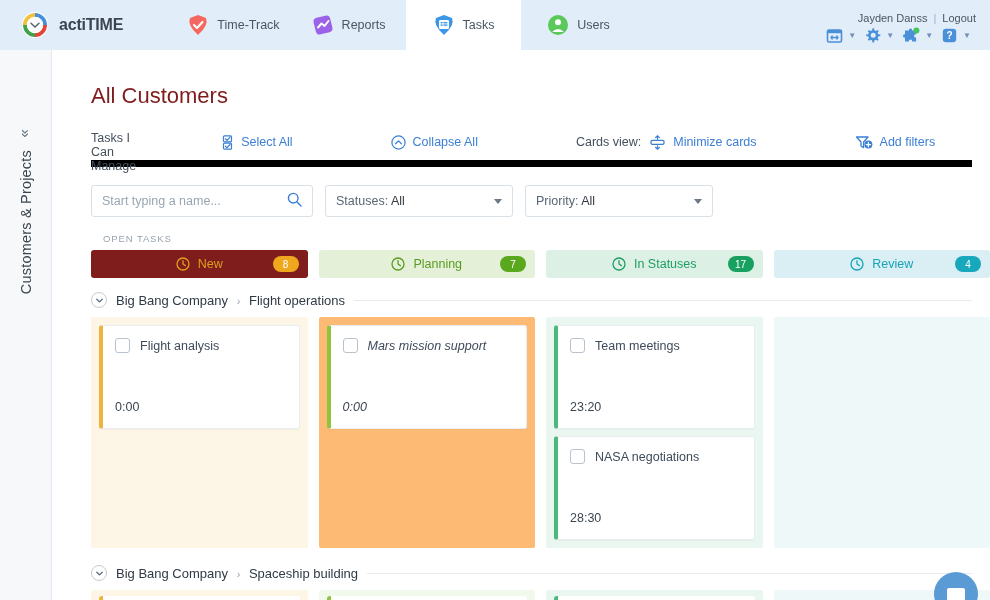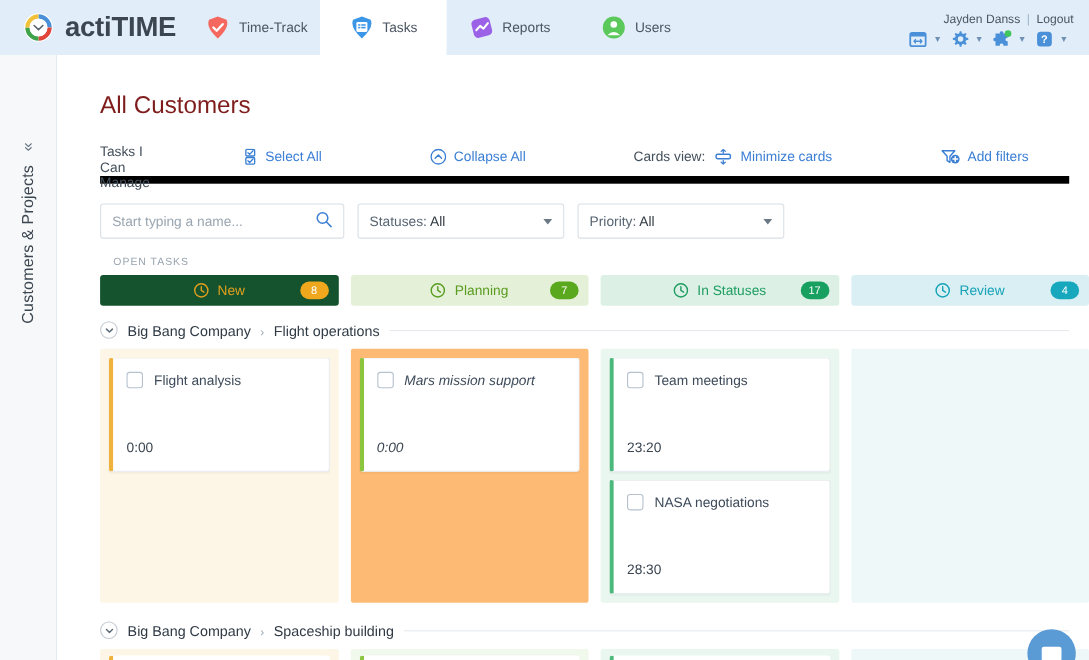--- a/index.html
+++ b/index.html
@@ -18,21 +18,21 @@
     background: #e1edf9;
     display: flex; align-items: stretch;
     position: relative;
   }
   .logo-zone {
     width: 176px; display: flex; align-items: center; gap: 9px;
     padding-left: 20px;
   }
   .logo-mark { width: 30px; height: 30px; flex: none; }
   .logo-text {
-    font-size: 25px; font-weight: bold; color: #3c4650;
+    font-size: 16px; font-weight: bold; color: #3c4650;
     letter-spacing: -0.2px;
   }
   .nav { display: flex; align-items: stretch; }
   .nav-item {
     width: 115px; display: flex; align-items: center; justify-content: center;
     gap: 8px; font-size: 12.5px; color: #4a5663; cursor: pointer;
   }
   .nav-item.active { background: #ffffff; }
   .nav-ico { width: 22px; height: 22px; flex: none; }
   .user-zone {
@@ -201,40 +201,40 @@
     </div>
 
     <div class="nav">
       <div class="nav-item">
         <svg class="nav-ico" viewBox="0 0 22 22">
           <path d="M11 1 L19 4 Q22 11 11 21 Q0 11 3 4 Z" fill="#f4685f"></path>
           <path d="M7 11 L10 14 L15.5 8" fill="none" stroke="#fff" stroke-width="2.1" stroke-linecap="round" stroke-linejoin="round"></path>
         </svg>
         <span>Time-Track</span>
       </div>
+      <div class="nav-item">
+        <svg class="nav-ico" viewBox="0 0 22 22">
+          <rect x="2.5" y="2.5" width="17" height="17" rx="4" transform="rotate(-14 11 11)" fill="#9b62e8"></rect>
+          <path d="M6 13.5 L9.5 9.5 L12.5 12 L16.5 7" fill="none" stroke="#fff" stroke-width="1.9" stroke-linecap="round" stroke-linejoin="round"></path>
+        </svg>
+        <span>Reports</span>
+      </div>
       <div class="nav-item active">
         <svg class="nav-ico" viewBox="0 0 22 22">
           <path d="M11 1 L19 4 Q22 11 11 21 Q0 11 3 4 Z" fill="#3b96e8"></path>
           <rect x="6" y="6" width="10" height="9" rx="1.2" fill="#fff"></rect>
           <rect x="7.6" y="8" width="2" height="1.4" fill="#3b96e8"></rect>
           <rect x="10.4" y="8" width="4" height="1.4" fill="#3b96e8"></rect>
           <rect x="7.6" y="10.4" width="2" height="1.4" fill="#3b96e8"></rect>
           <rect x="10.4" y="10.4" width="4" height="1.4" fill="#3b96e8"></rect>
         </svg>
         <span>Tasks</span>
       </div>
       <div class="nav-item">
         <svg class="nav-ico" viewBox="0 0 22 22">
-          <rect x="2.5" y="2.5" width="17" height="17" rx="4" transform="rotate(-14 11 11)" fill="#9b62e8"></rect>
-          <path d="M6 13.5 L9.5 9.5 L12.5 12 L16.5 7" fill="none" stroke="#fff" stroke-width="1.9" stroke-linecap="round" stroke-linejoin="round"></path>
-        </svg>
-        <span>Reports</span>
-      </div>
-      <div class="nav-item">
-        <svg class="nav-ico" viewBox="0 0 22 22">
           <circle cx="11" cy="11" r="10" fill="#5ac85a"></circle>
           <circle cx="11" cy="8.3" r="3" fill="#fff"></circle>
           <path d="M5.2 18 Q11 12.2 16.8 18 Z" fill="#fff"></path>
         </svg>
         <span>Users</span>
       </div>
     </div>
 
     <div class="user-zone">
       <div class="user-line">
@@ -383,21 +383,21 @@
         <span><span class="lbl">Priority:</span>
           <span class="val">All</span></span>
         <span class="dd-arrow"></span>
       </div>
     </div>
 
     <div class="open-tasks-cap">OPEN TASKS</div>
 
     <div class="cols">
       <div class="col">
-        <div class="col-head" id="ch0" style="background: #14532d; color: rgb(224, 159, 30);">
+        <div class="col-head" id="ch0" style="background: #7f1d1d; color: rgb(224, 159, 30);">
           <span class="hico">
             <svg width="14" height="14" viewBox="0 0 14 14">
                 <circle cx="7" cy="7" r="6" fill="none" stroke="currentColor" stroke-width="1.3"></circle>
                 <path d="M7 3.6 L7 7 L9.4 8.6" fill="none" stroke="currentColor" stroke-width="1.3" stroke-linecap="round"></path>
               </svg>
           </span>
           <span>New</span>
           <span class="badge" id="bd0" style="background: rgb(239, 168, 30);">8</span>
         </div>
       </div>

